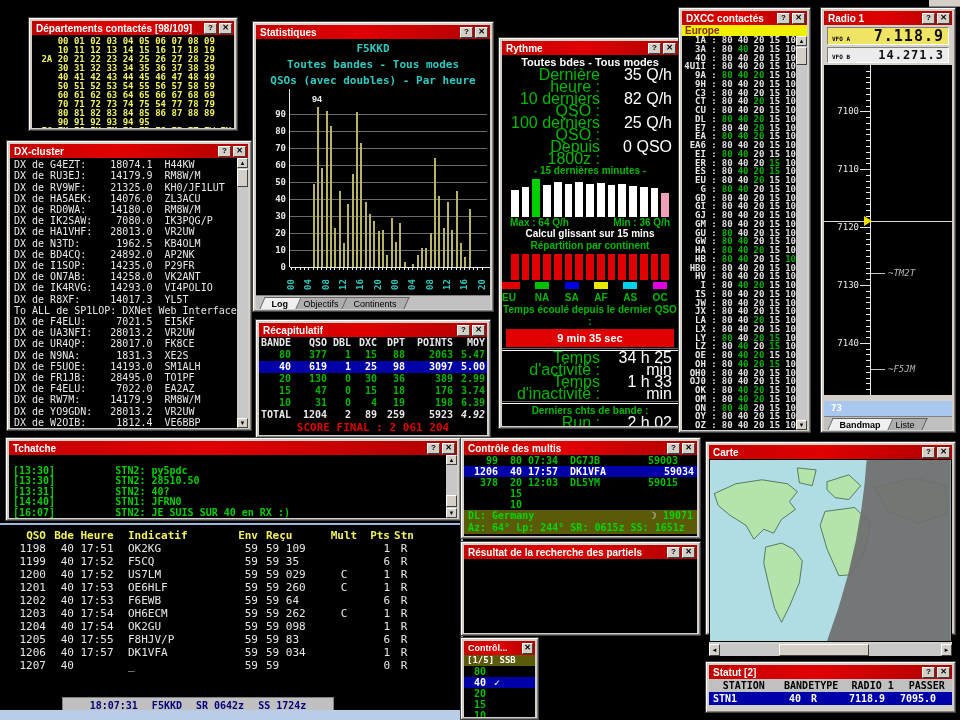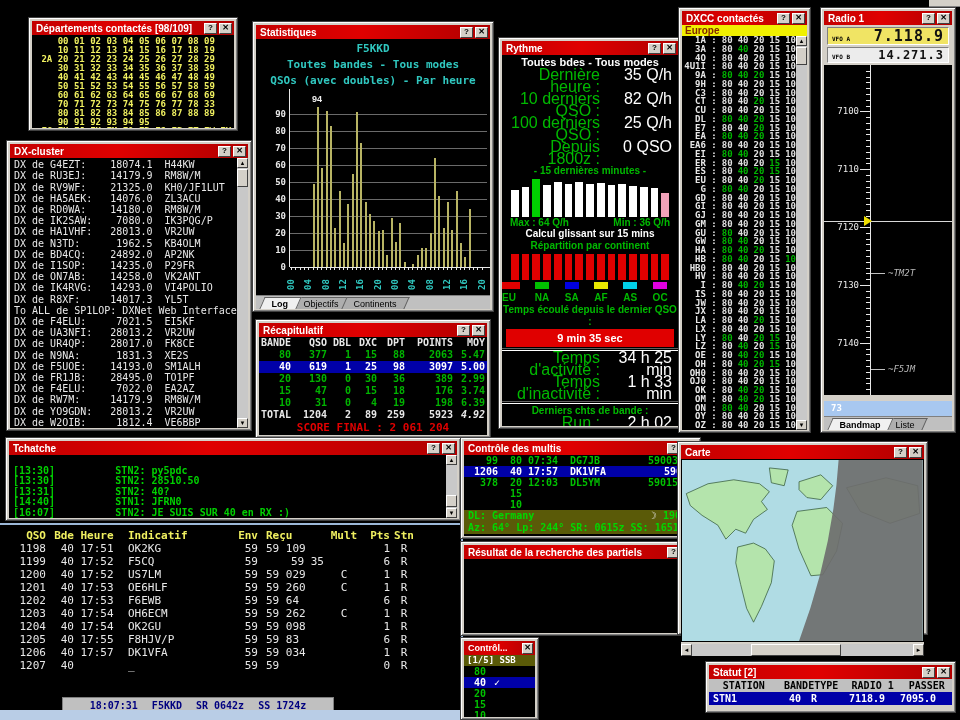--- a/index.html
+++ b/index.html
@@ -181,21 +181,21 @@
     </div>
     <div class="cont" style="height:93px;">
       <div id="dept-grid" class="mono">
           <div class="pre">    00 01 02 03 04 05 06 07 08 09</div>
           <div class="pre">    10 11 12 13 14 15 16 17 18 19</div>
           <div class="pre"> 2A 20 21 22 23 24 25 26 27 28 29</div>
           <div class="pre">    30 31 32 33 34 35 36 37 38 39</div>
           <div class="pre">    40 41 42 43 44 45 46 47 48 49</div>
           <div class="pre">    50 51 52 53 54 55 56 57 58 59</div>
           <div class="pre">    60 61 62 63 64 65 66 67 68 69</div>
-          <div class="pre">    70 71 72 73 74 75 76 77 78 33</div>
+          <div class="pre">    70 71 72 73 74 75 54 77 78 79</div>
           <div class="pre">    80 81 82 83 84 85 86 87 88 89</div>
           <div class="pre">    90 91 92 93 94 95</div>
           <div class="pre"> FG FH FJ FK FM FO FR FS FP FT FW FY</div>
         </div>
     </div>
   </div>
 
   <div class="win" style="left:6px;top:140px;width:246px;height:291px;">
     <div class="tbar">
       <span class="t">DX-cluster</span>
@@ -776,21 +776,21 @@
           <span style="width: 40px; text-align: center;"></span>
           <span style="width: 26px; text-align: right;">1</span>
           <span style="width: 28px; text-align: center;">R</span>
         </div>
         <div class="log-row">
           <span style="width: 40px; text-align: right;">1199</span>
           <span style="width: 28px; text-align: right;">40</span>
           <span style="width: 46px; text-align: center;">17:52</span>
           <span style="width: 104px; text-align: left; padding-left: 8px;">F5CQ</span>
           <span style="width: 34px; text-align: right;">59</span>
-          <span style="width: 66px; text-align: right; padding-left: 8px;">59 35</span>
+          <span style="width: 66px; text-align: left; padding-left: 8px;">59 35</span>
           <span style="width: 40px; text-align: center;"></span>
           <span style="width: 26px; text-align: right;">6</span>
           <span style="width: 28px; text-align: center;">R</span>
         </div>
         <div class="log-row">
           <span style="width: 40px; text-align: right;">1200</span>
           <span style="width: 28px; text-align: right;">40</span>
           <span style="width: 46px; text-align: center;">17:52</span>
           <span style="width: 104px; text-align: left; padding-left: 8px;">US7LM</span>
           <span style="width: 34px; text-align: right;">59</span>
@@ -963,21 +963,21 @@
       <div id="ctl-rows">
           <div class="ctl-row">80</div>
           <div class="ctl-row hl">40<span class="ctl-check">✓</span></div>
           <div class="ctl-row">20</div>
           <div class="ctl-row">15</div>
           <div class="ctl-row">10</div>
         </div>
     </div>
   </div>
 
-  <div class="win" style="left:677px;top:441px;width:251px;height:194px;">
+  <div class="win" style="left:705px;top:441px;width:251px;height:194px;">
     <div class="tbar">
       <span class="t">Carte</span>
       <span class="tbtns">
           <span class="tbtn">?</span>
           <span class="tbtn">✕</span>
         </span>
     </div>
     <div class="cont" style="height:197px;background:#d4d0c8;">
       <svg width="243" height="183" viewBox="0 0 243 183" style="display:block;border:1px solid #000;background:#b0dce4;">
         <g fill="#b4e4ac" stroke="#2c5030" stroke-width="0.7">

